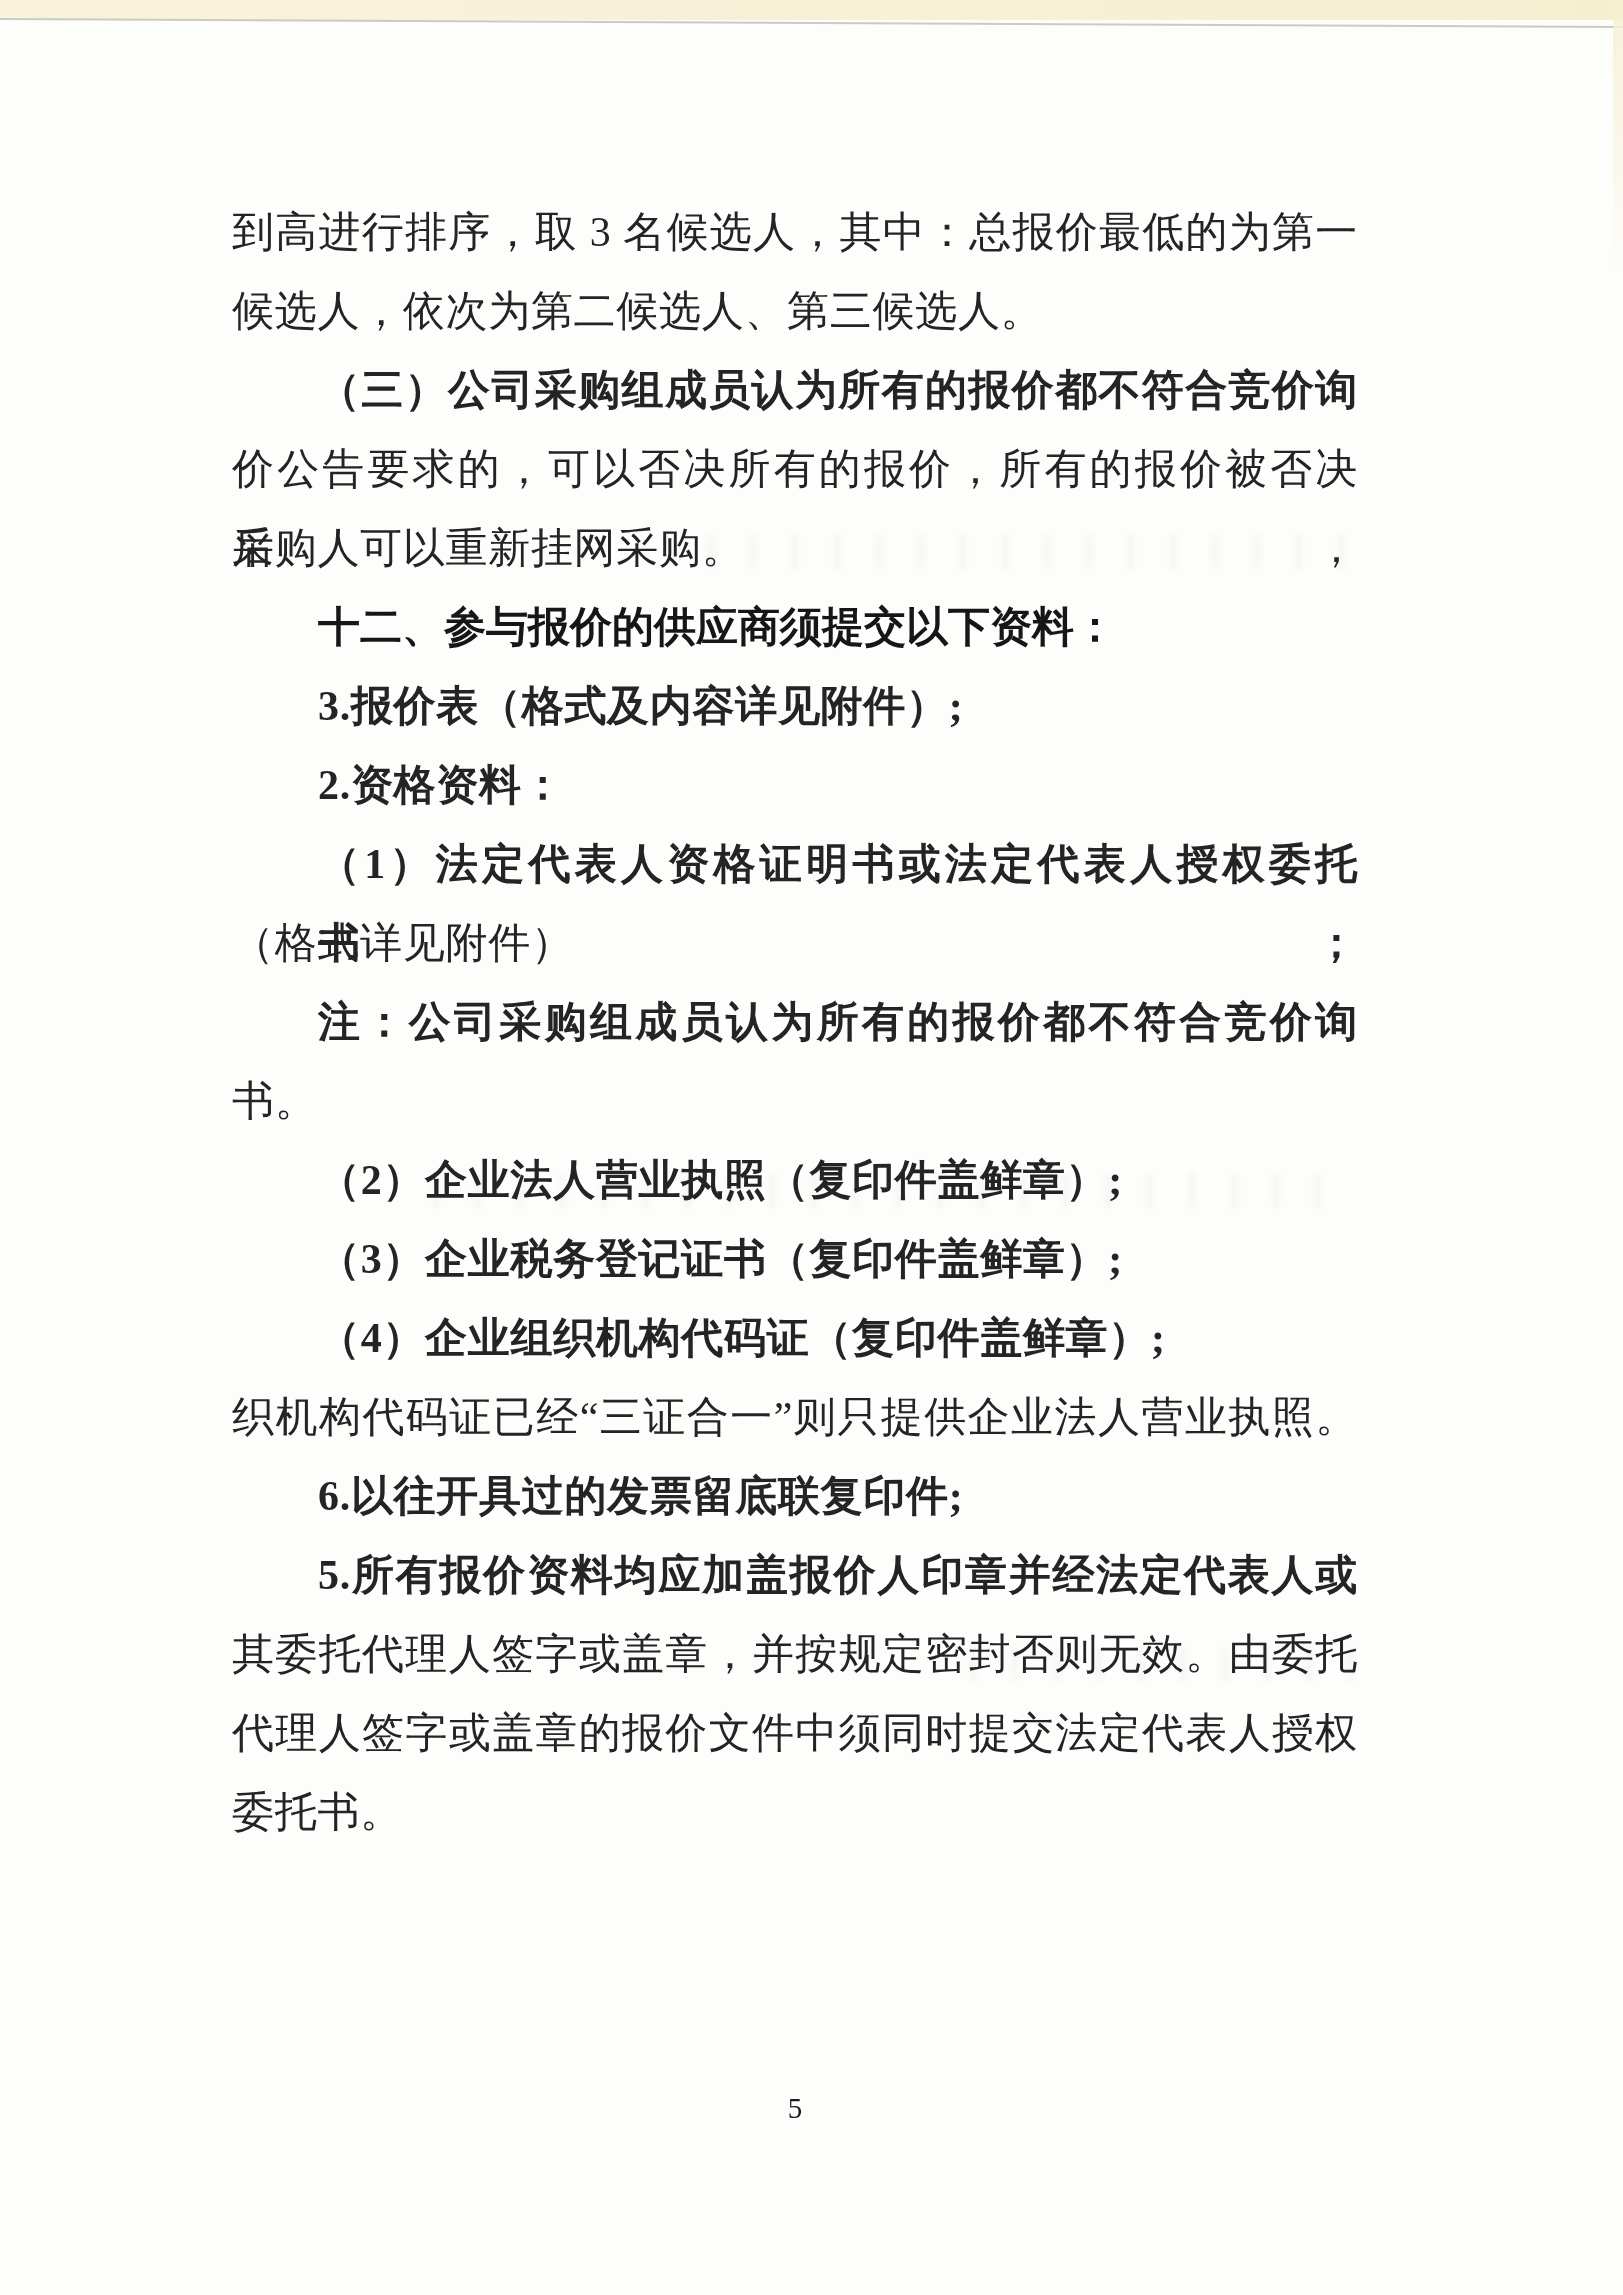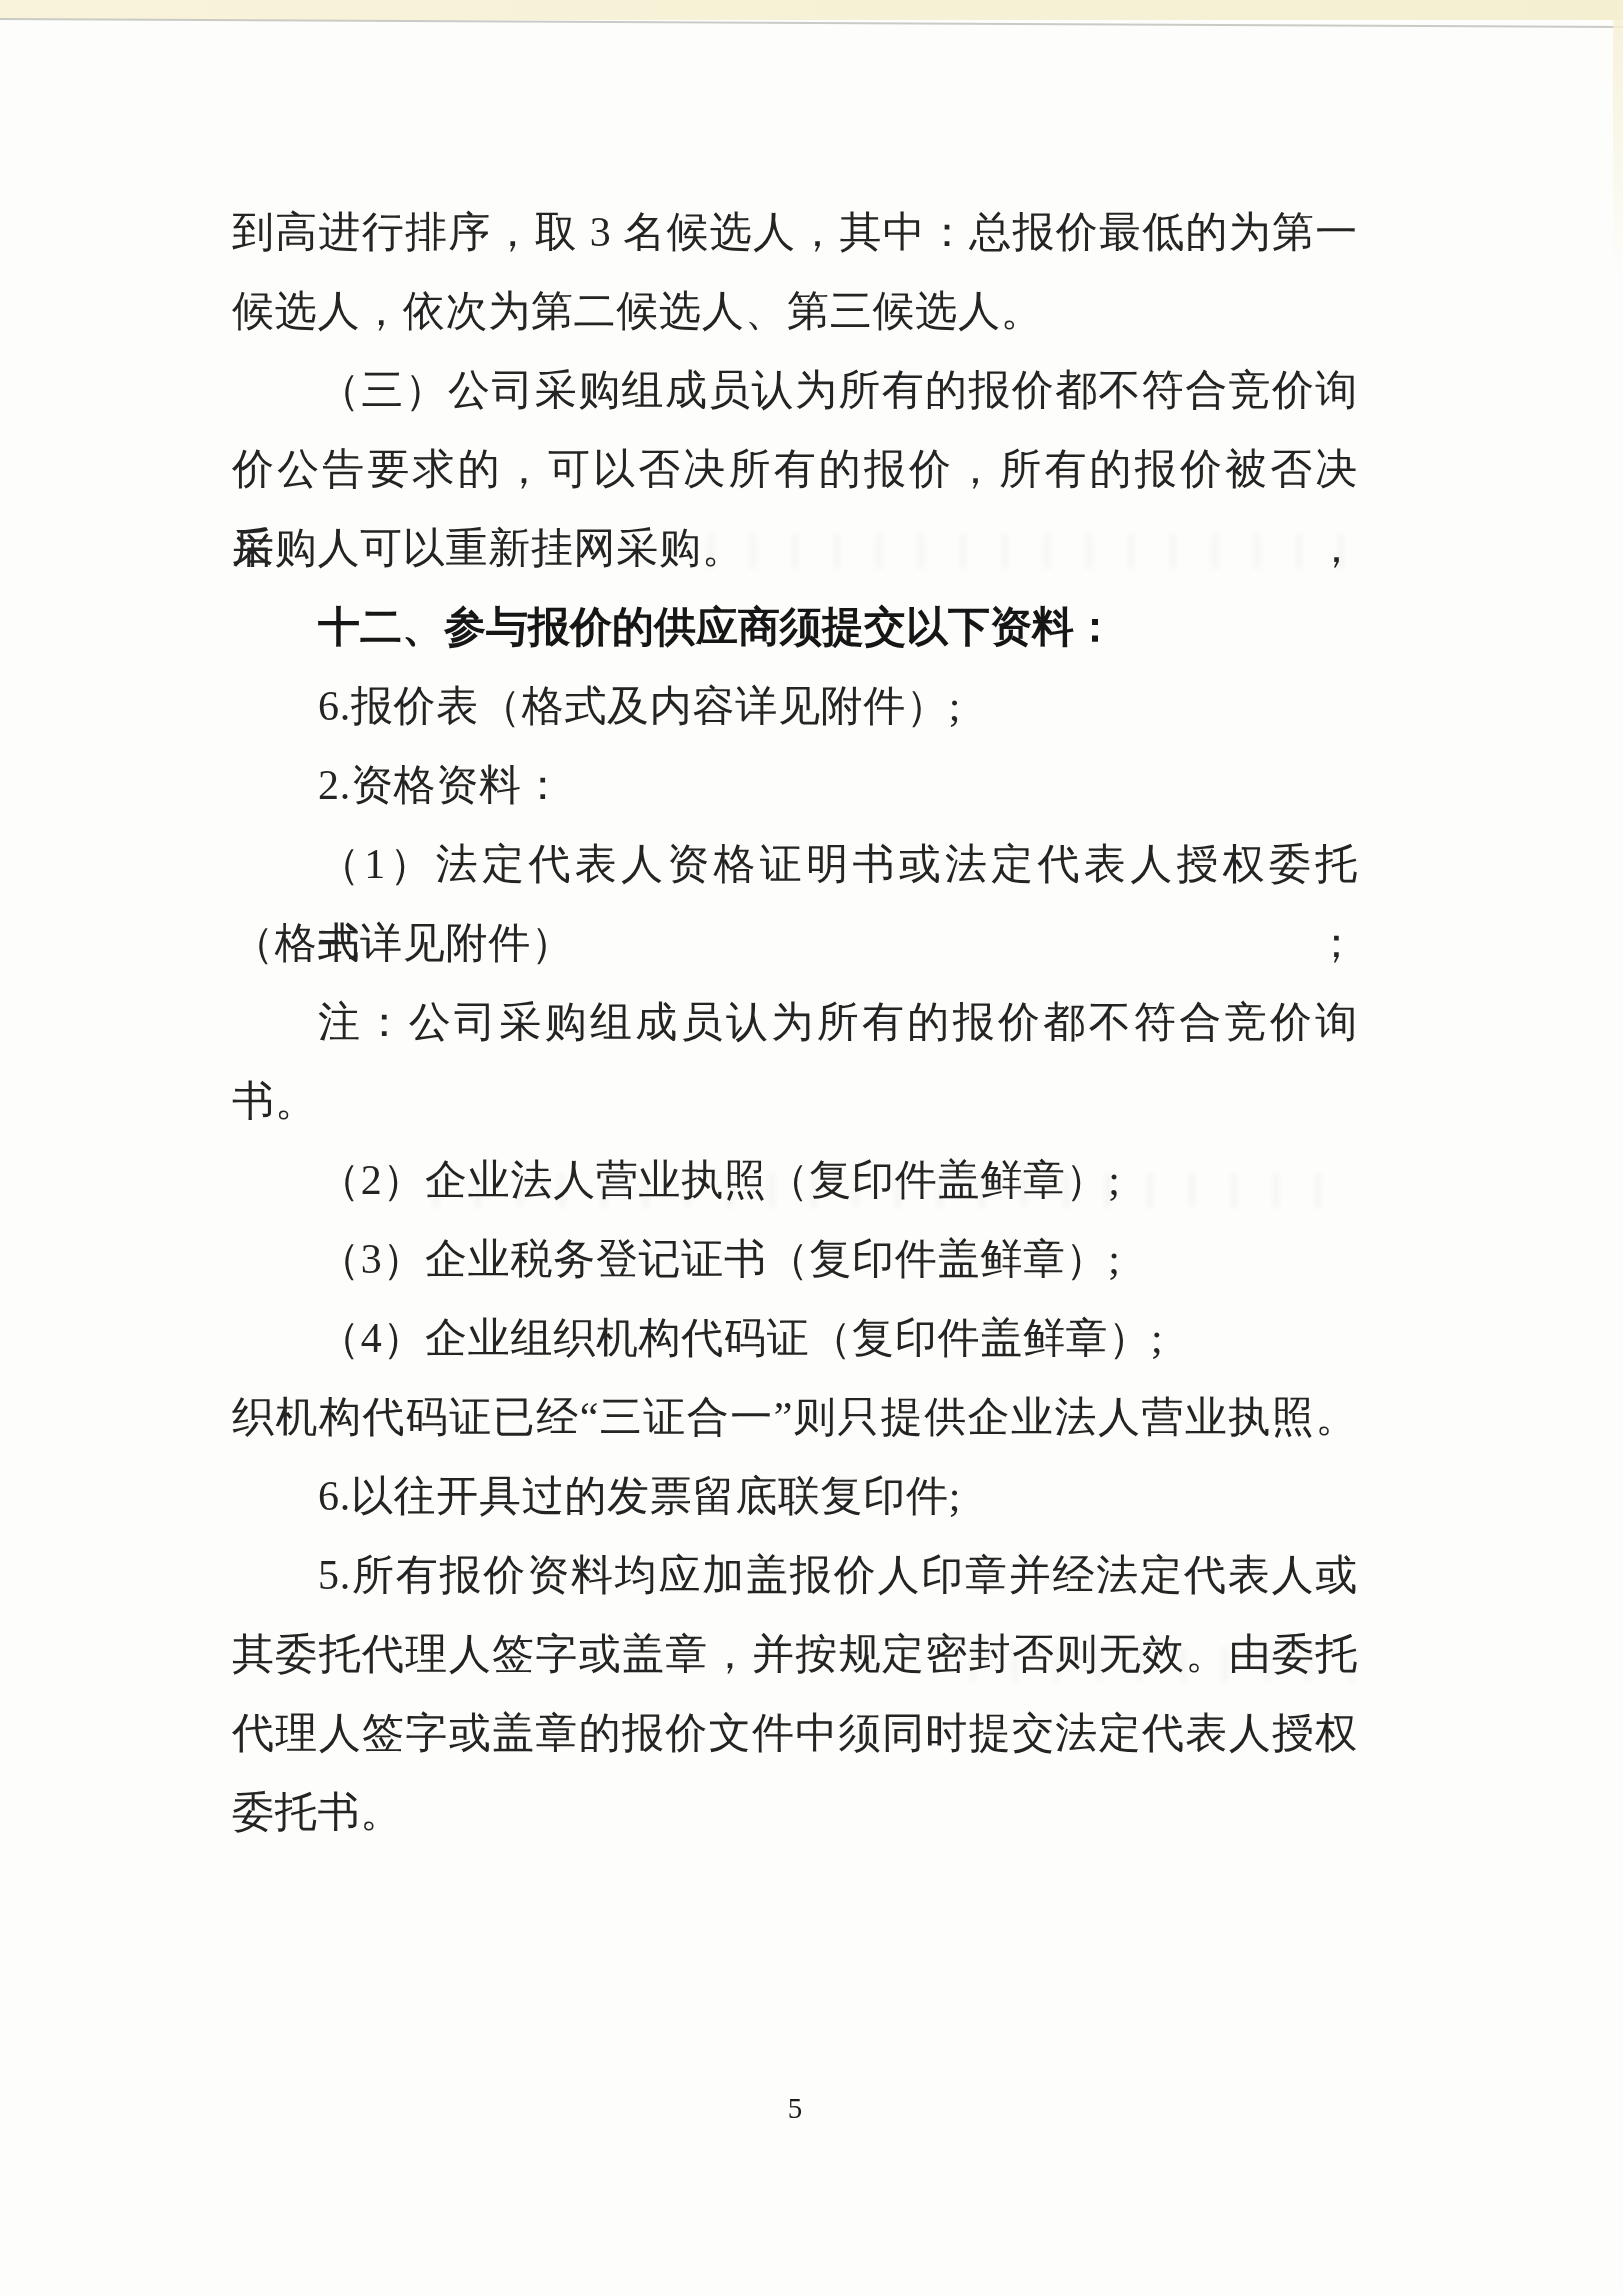--- a/index.html
+++ b/index.html
@@ -54,20 +54,21 @@
     letter-spacing: 0.7px;
     white-space: normal;
     text-align: justify;
     text-align-last: left;
   }
   .line.just {
     text-align-last: justify;
   }
   .line.indent {
     padding-left: 86px;
+    font-weight: bold;
   }
   .line.bold {
     font-weight: 700;
     color: #161616;
     letter-spacing: 0;
   }
   .page-number {
     position: absolute;
     top: 2087px;
     left: 232px;
@@ -105,21 +106,21 @@
   <div class="ghost ghost-2"></div>
   <div class="ghost ghost-3"></div>
 
   <div class="content">
     <div class="line just">到高进行排序，取 3 名候选人，其中：总报价最低的为第一</div>
     <div class="line">候选人，依次为第二候选人、第三候选人。</div>
     <div class="line just indent">（三）公司采购组成员认为所有的报价都不符合竞价询</div>
     <div class="line just">价公告要求的，可以否决所有的报价，所有的报价被否决后，</div>
     <div class="line">采购人可以重新挂网采购。</div>
     <div class="line indent bold">十二、参与报价的供应商须提交以下资料：</div>
-    <div class="line indent">6.报价表（格式及内容详见附件）;</div>
+    <div class="line indent">3.报价表（格式及内容详见附件）;</div>
     <div class="line indent">2.资格资料：</div>
     <div class="line just indent">（1）法定代表人资格证明书或法定代表人授权委托书；</div>
     <div class="line">（格式详见附件）</div>
     <div class="line just indent">注：公司采购组成员认为所有的报价都不符合竞价询</div>
     <div class="line">书。</div>
     <div class="line indent">（2）企业法人营业执照（复印件盖鲜章）;</div>
     <div class="line indent">（3）企业税务登记证书（复印件盖鲜章）;</div>
     <div class="line indent">（4）企业组织机构代码证（复印件盖鲜章）;</div>
     <div class="line just">织机构代码证已经“三证合一”则只提供企业法人营业执照。</div>
     <div class="line indent">6.以往开具过的发票留底联复印件;</div>

